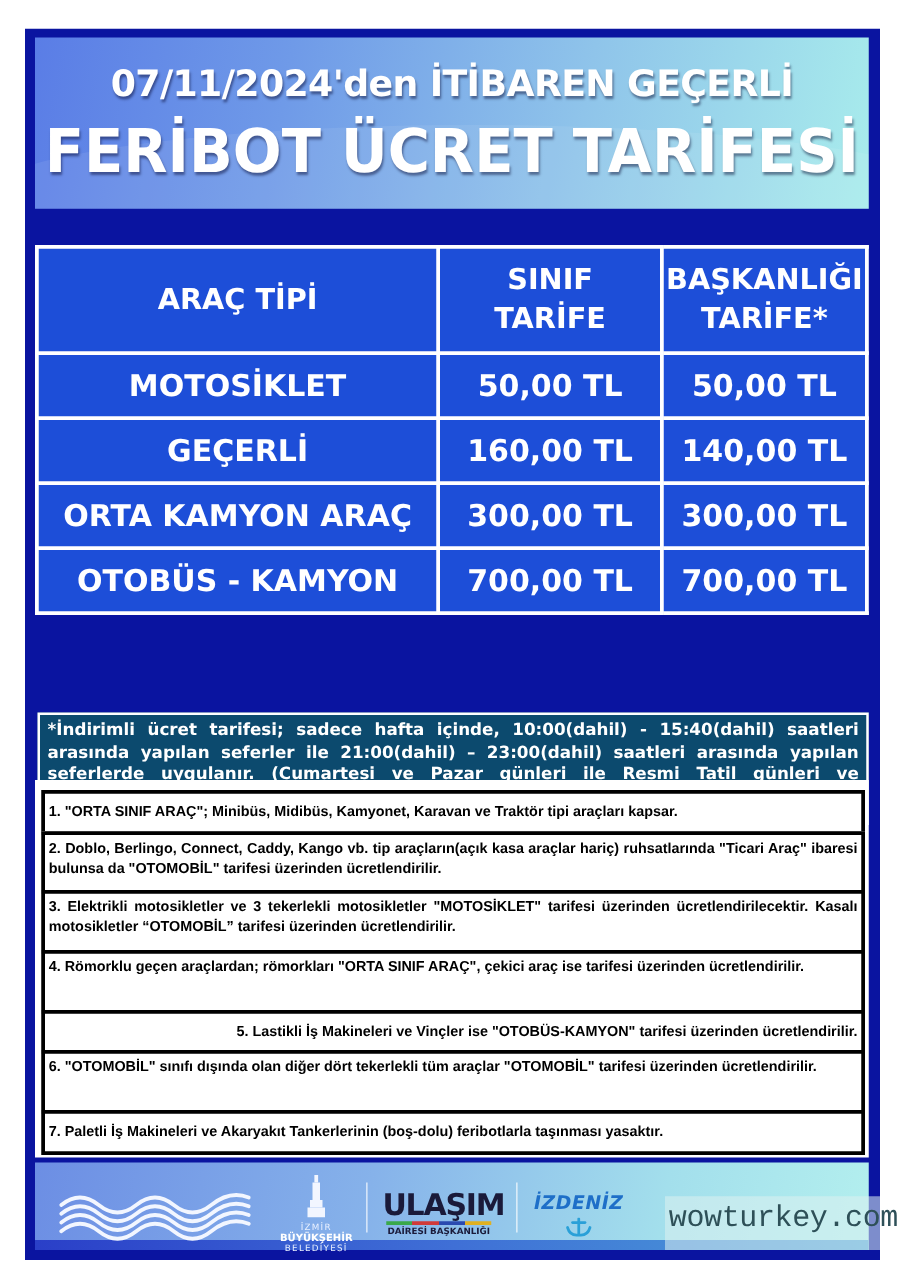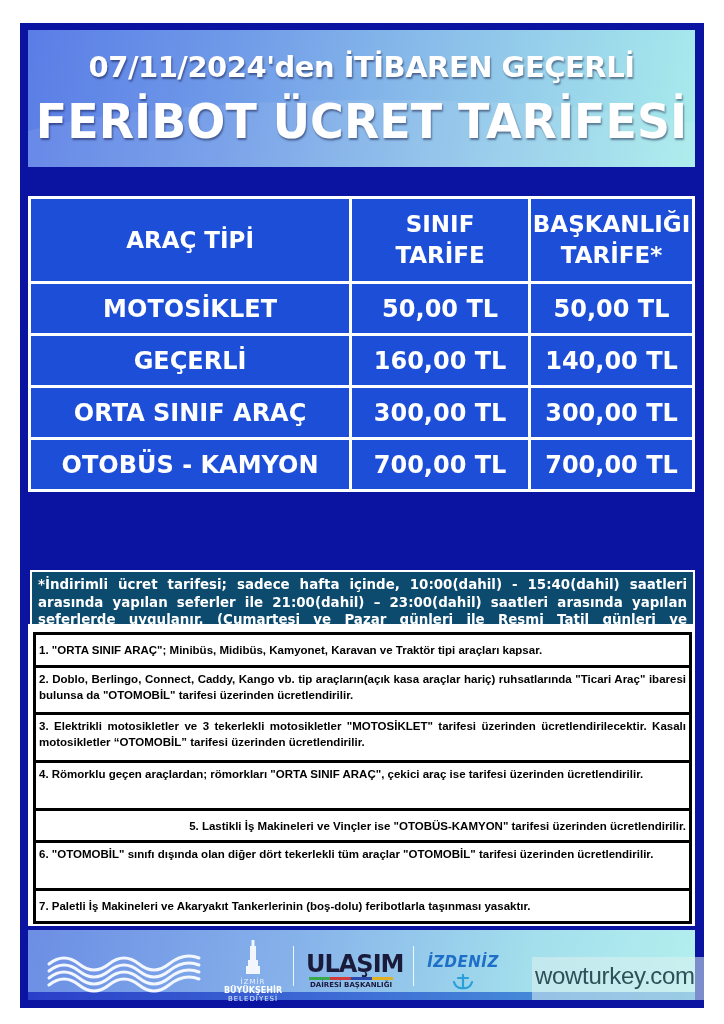--- a/index.html
+++ b/index.html
@@ -79,21 +79,21 @@
     .logo-ulasim .bar { height: 3px; margin: 1px 3px; background: linear-gradient(90deg, #3aa84a 0 25%, #d03a3a 25% 50%, #2a4ab0 50% 75%, #e0b020 75% 100%); }
     .logo-ulasim .small { font-size: 7px; font-weight: bold; color: #1a1a3a; line-height: 9px; }
     .logo-izdeniz { position: absolute; left: 418px; top: 950px; width: 90px; text-align: center; }
     .logo-izdeniz .txt { font-size: 15px; font-style: italic; font-weight: bold; color: #1e6fc8; letter-spacing: 0.5px; line-height: 24px; }
     .watermark {
       position: absolute; left: 532px; top: 957px; width: 172px; height: 43px;
       background: rgba(220, 240, 240, 0.55);
     }
     .watermark span {
       position: absolute; left: 3px; top: 5px; font-size: 24px; color: #2e5058;
-      font-family: Liberation Sans, sans-serif; letter-spacing: -0.3px;
+      font-family: Liberation Mono, monospace; letter-spacing: -0.3px;
     }
   </style>
 </head>
 <body>
 
 <div class="frame"></div>
 
 <div class="header-bg">
   <div class="title1">07/11/2024'den İTİBAREN GEÇERLİ</div>
   <div class="title2">FERİBOT ÜCRET TARİFESİ</div>
@@ -118,21 +118,21 @@
     <td>MOTOSİKLET</td>
     <td>50,00 TL</td>
     <td>50,00 TL</td>
   </tr>
   <tr class="row">
     <td>GEÇERLİ</td>
     <td>160,00 TL</td>
     <td>140,00 TL</td>
   </tr>
   <tr class="row">
-    <td>ORTA SINIF ARAÇ</td>
+    <td>ORTA KAMYON ARAÇ</td>
     <td>300,00 TL</td>
     <td>300,00 TL</td>
   </tr>
   <tr class="row">
     <td>OTOBÜS - KAMYON</td>
     <td>700,00 TL</td>
     <td>700,00 TL</td>
   </tr>
 </tbody>
   </table>

